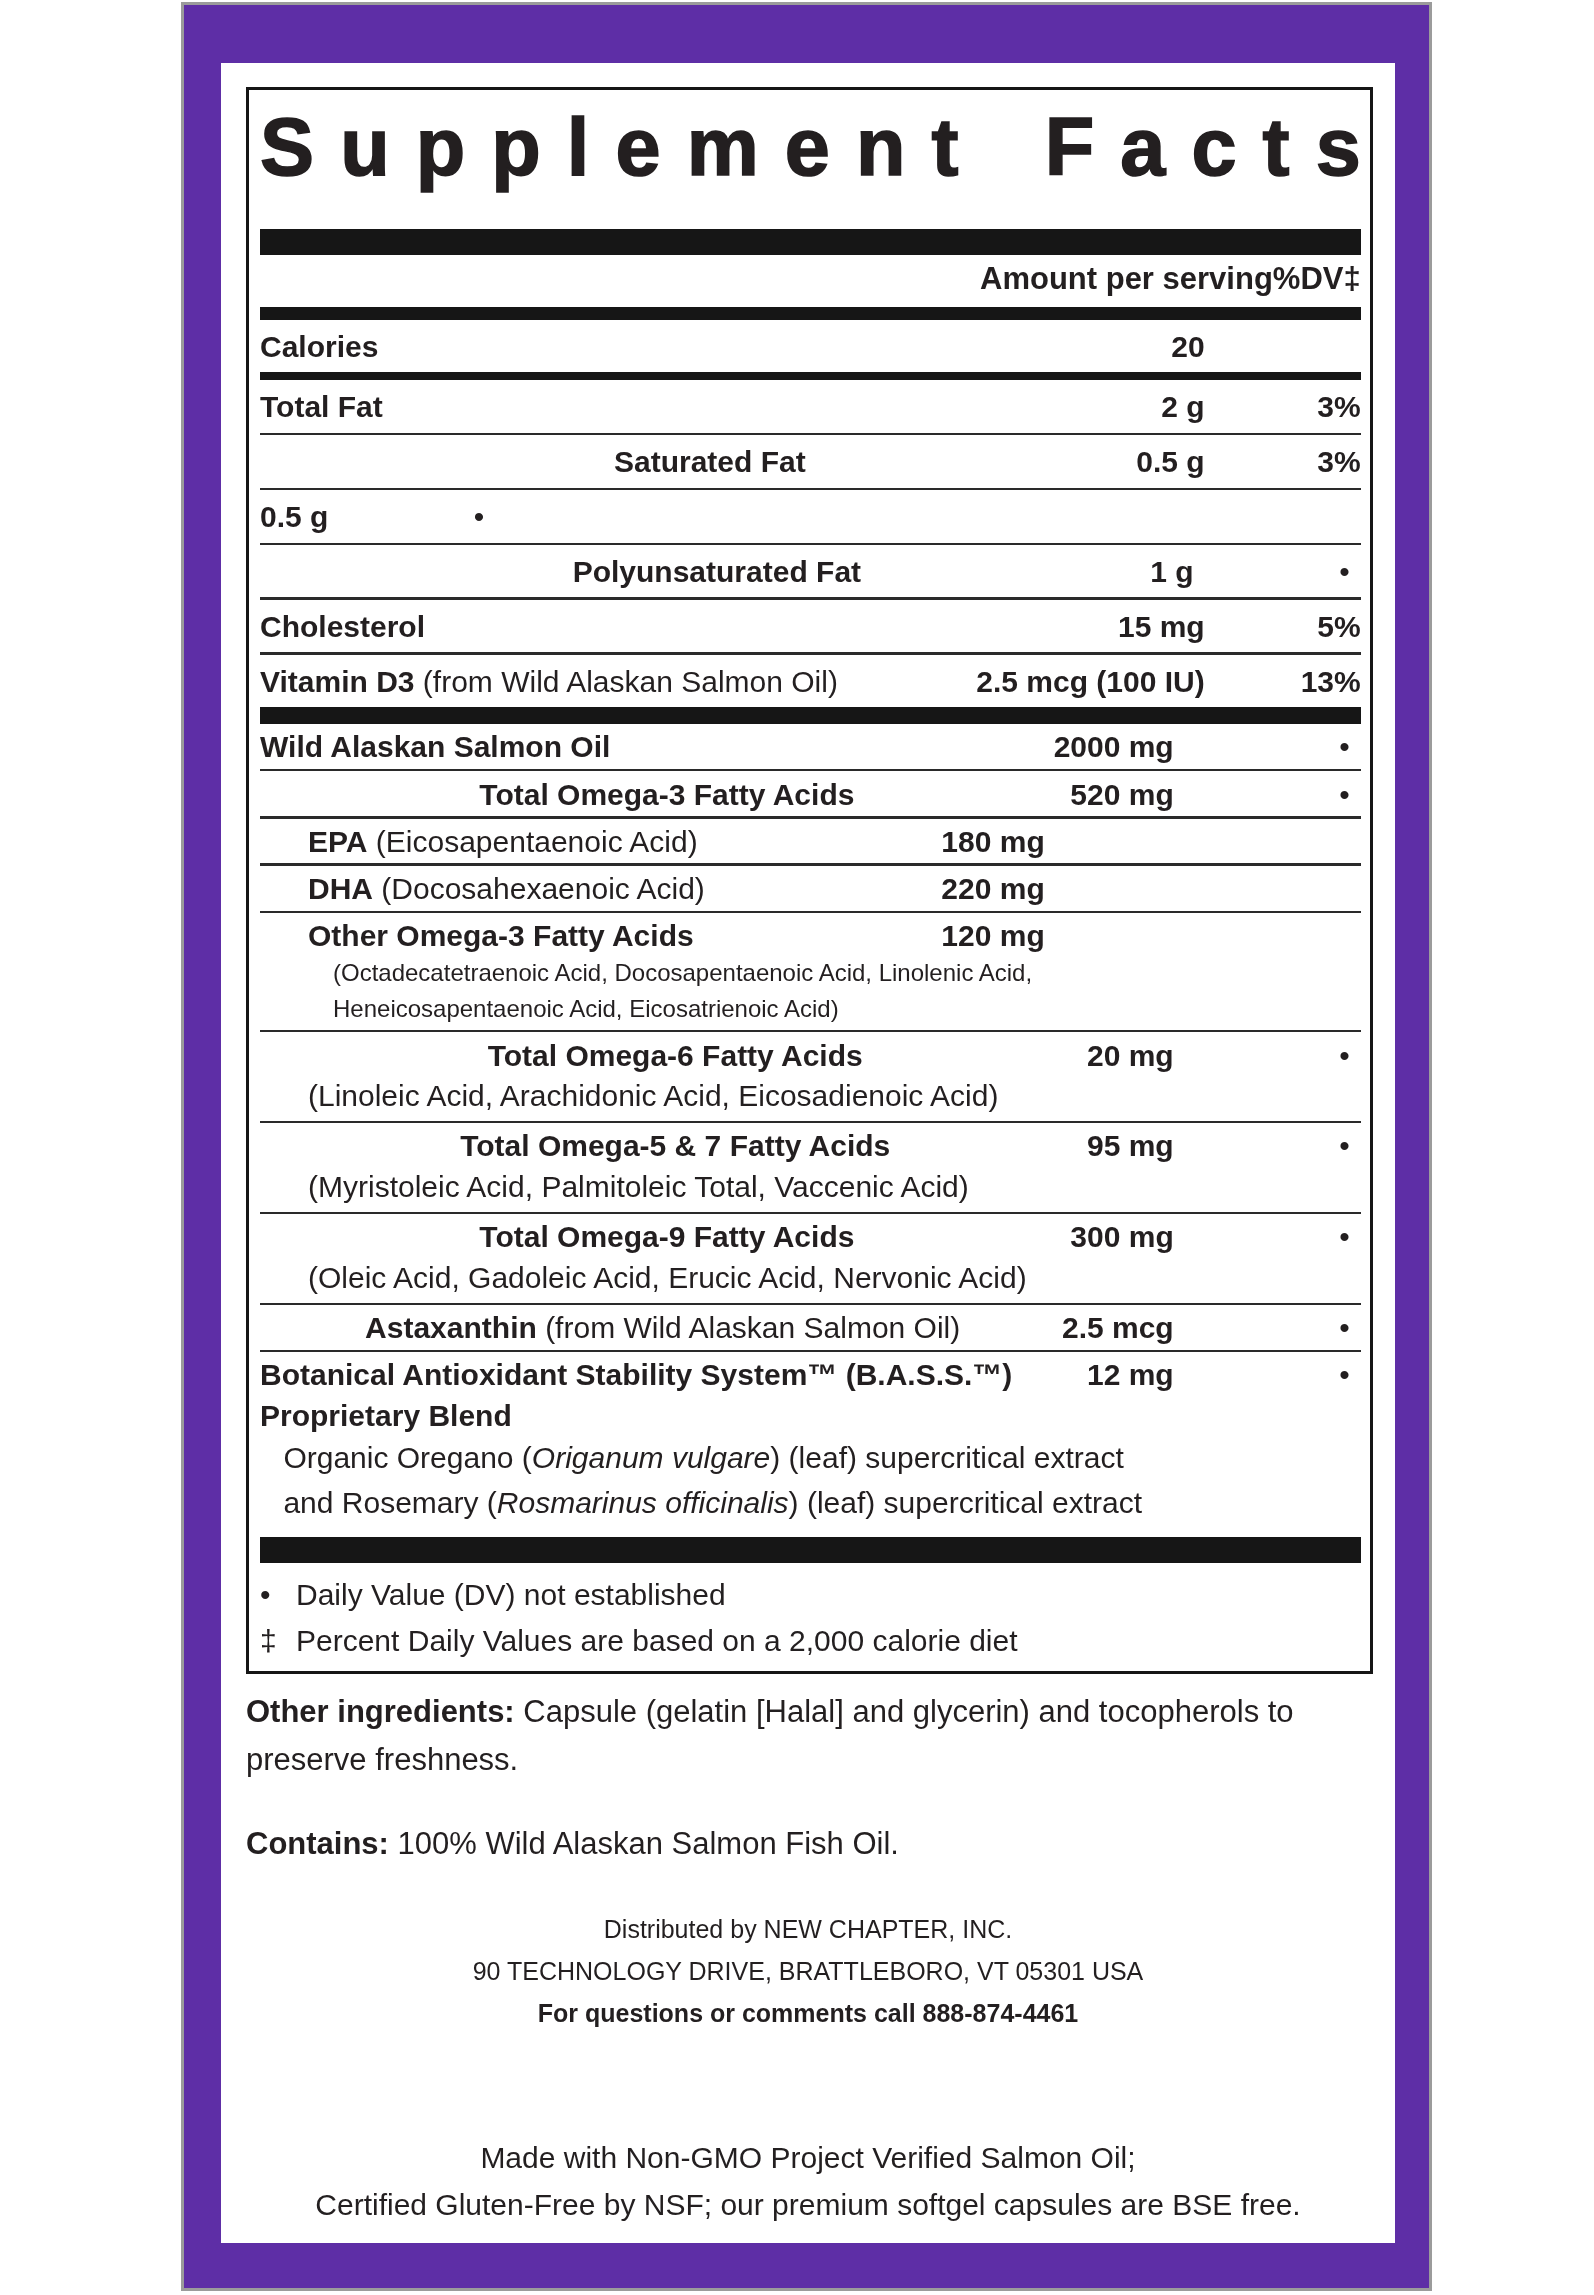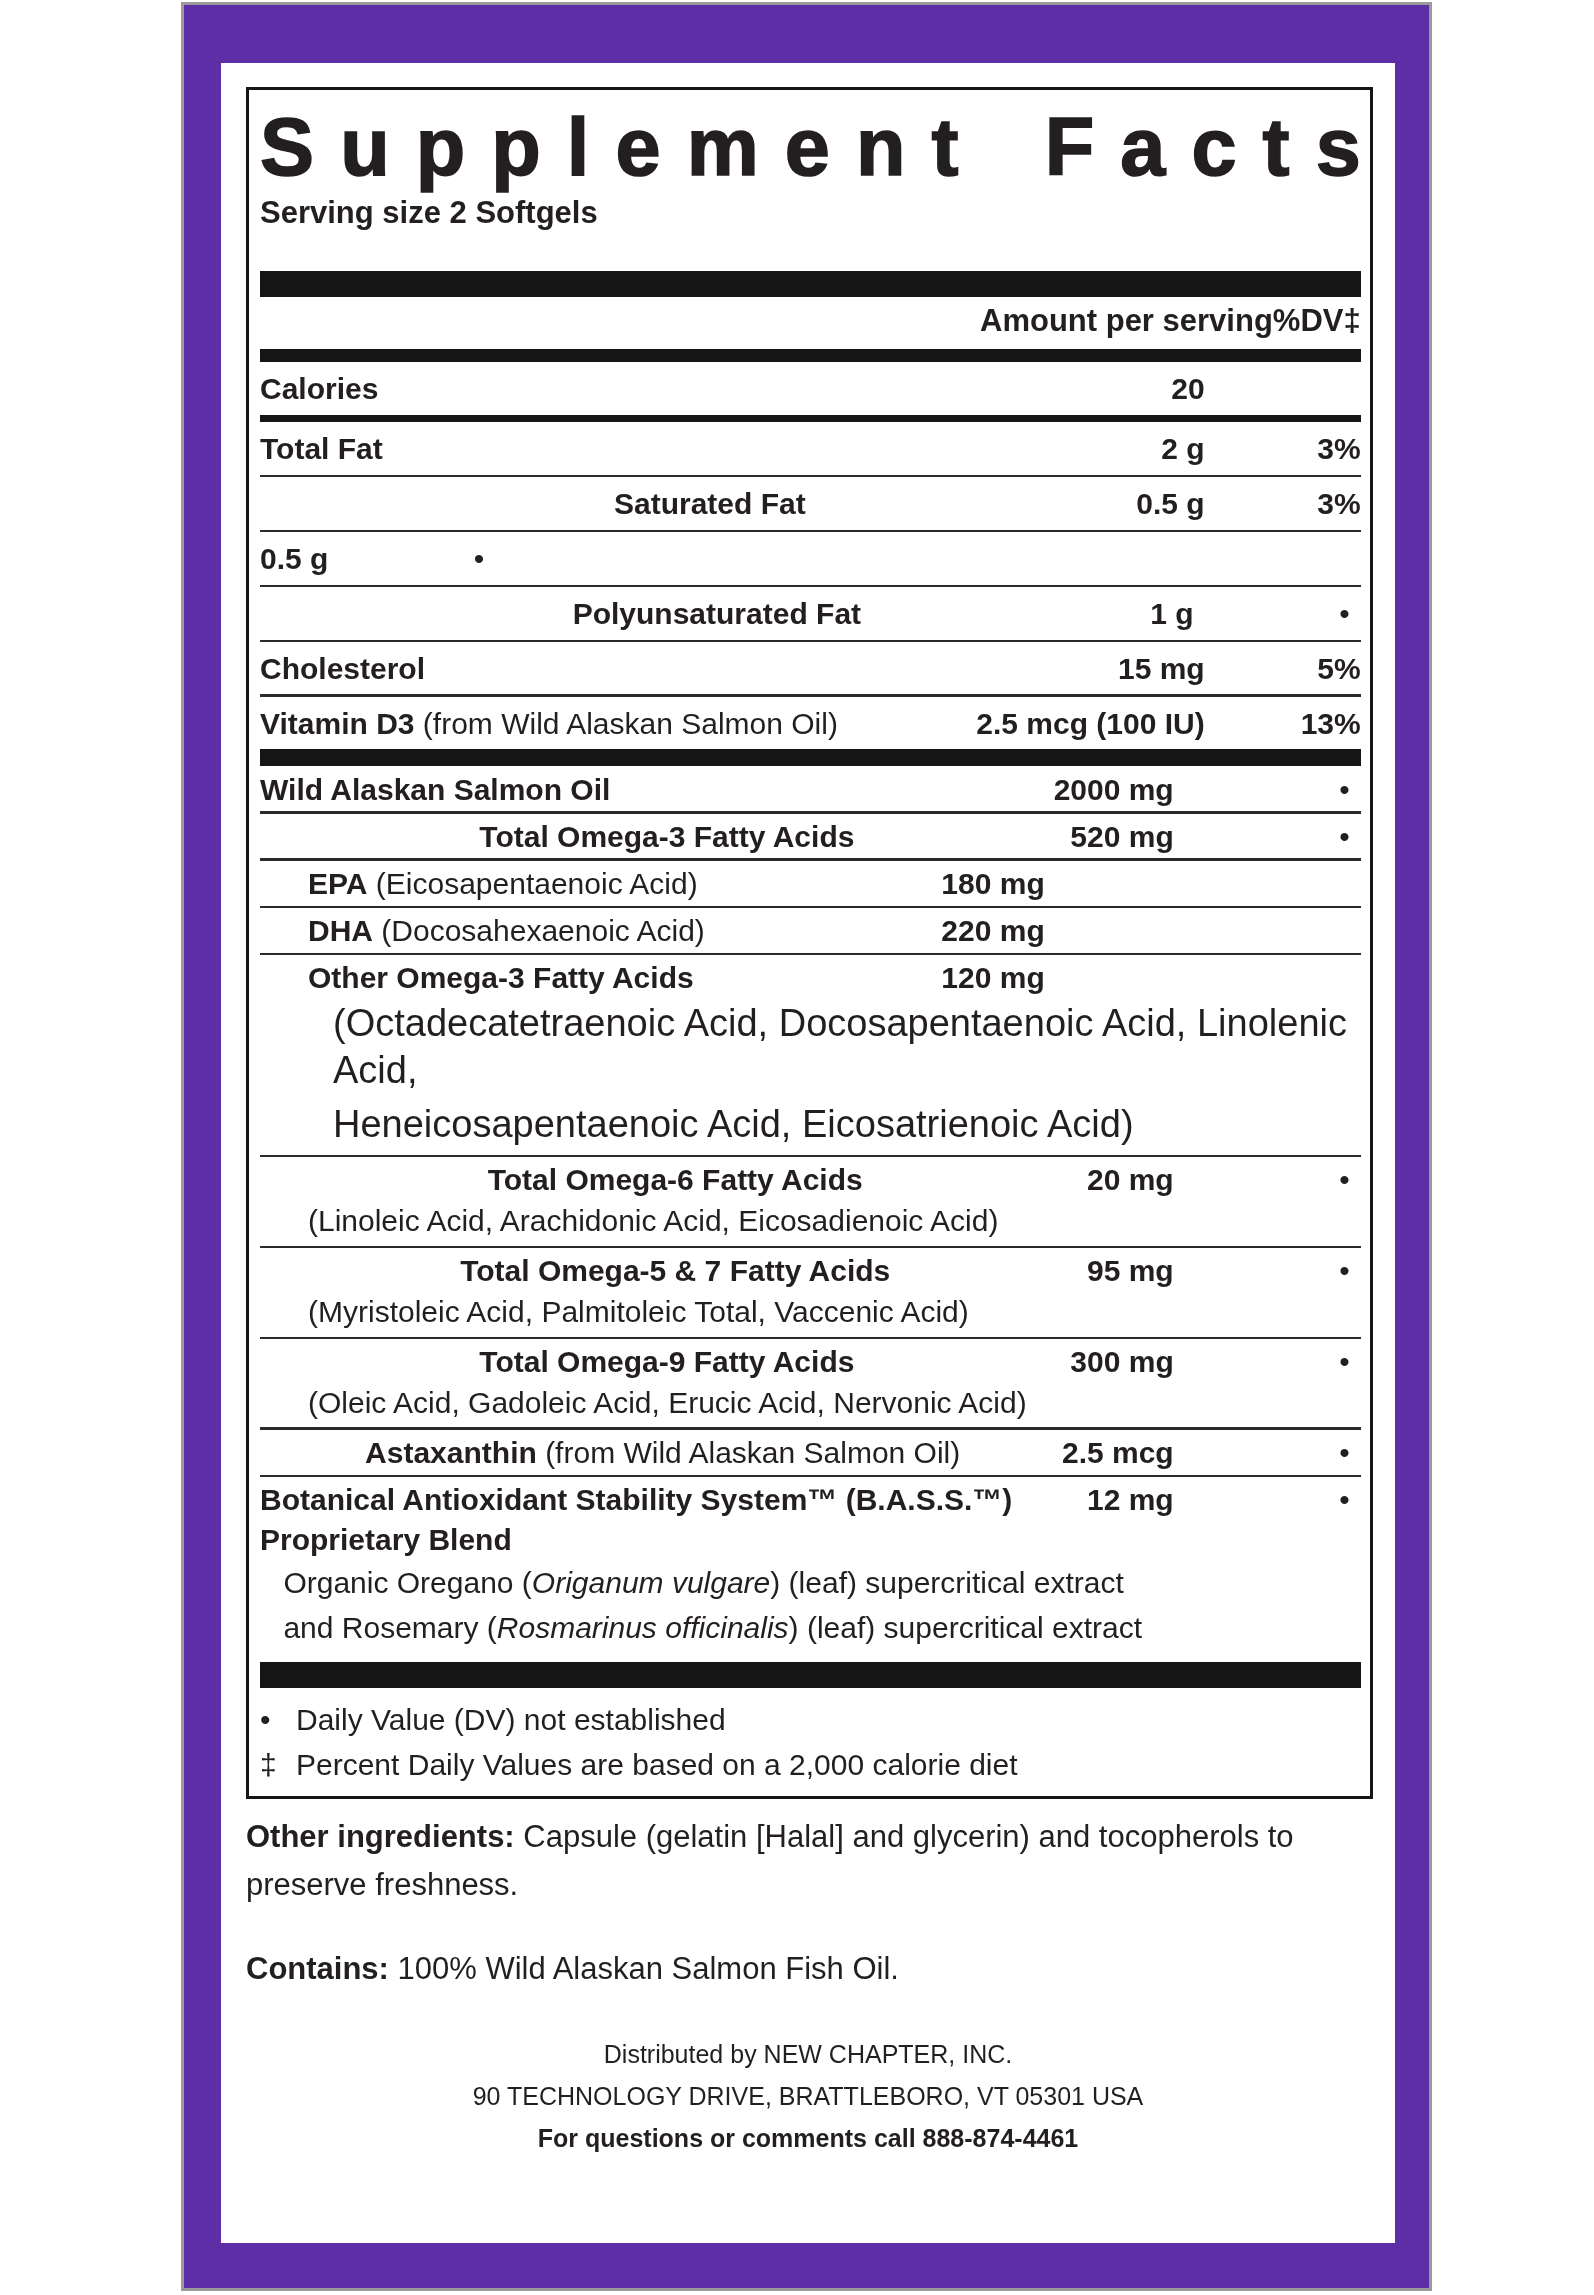--- a/index.html
+++ b/index.html
@@ -42,21 +42,21 @@
   .nm{font-weight:700;}
   .nt{font-weight:400;}
   .amt{font-weight:700;white-space:nowrap;}
   .amt.shift{margin-right:140px;}
   .dv{flex:0 0 156px;text-align:right;font-weight:700;white-space:nowrap;}
   .dv.blt{padding-right:11px;font-weight:400;}
   .i0{padding-left:0;}
   .i1 .nmwrap{padding-left:23.4px;text-align:center;}
   .i2 .nmwrap{padding-left:48px;}
   .cont1{font-size:30px;font-weight:400;padding:0 0 6.2px 48px;line-height:1.25;}
-  .cont2{font-size:38px;font-weight:400;padding:0 0 6.2px 73px;line-height:1.25;}
+  .cont2{font-size:24px;font-weight:400;padding:0 0 6.2px 73px;line-height:1.25;}
   .blendtitle{font-size:30px;font-weight:700;padding:1.6px 0 6.2px 0;}
   .blendline{font-size:30px;font-weight:400;padding:0 0 7.8px 23.4px;line-height:1.25;}
   .lat{font-style:italic;}
   .bar5{margin:7.8px 0 9.3px;}
   .fn{display:flex;font-size:30px;padding:3.9px 0;line-height:1.25;}
   .fn .mk{flex:0 0 36px;}
   .below{margin:14px 28px 0 25px;font-size:31px;line-height:1.55;}
   .below .lbl{font-weight:700;}
   .contains{margin-top:36px;}
   .distributor{margin-top:40px;text-align:center;font-size:25px;line-height:1.68;}
@@ -81,21 +81,20 @@
           <span>e</span>
           <span>n</span>
           <span>t</span>
           <span class="sp">&nbsp;</span>
           <span>F</span>
           <span>a</span>
           <span>c</span>
           <span>t</span>
           <span>s</span>
         </div>
-      <div class="serving">Serving size 2 Softgels</div>
       <div class="gap1"></div>
 
       <div class="bar bar-xl"></div>
       <div class="hdr">
         <span>Amount per serving</span>
         <span>%DV‡</span>
       </div>
       <div class="bar bar-md"></div>
 
       <div class="row i0">

